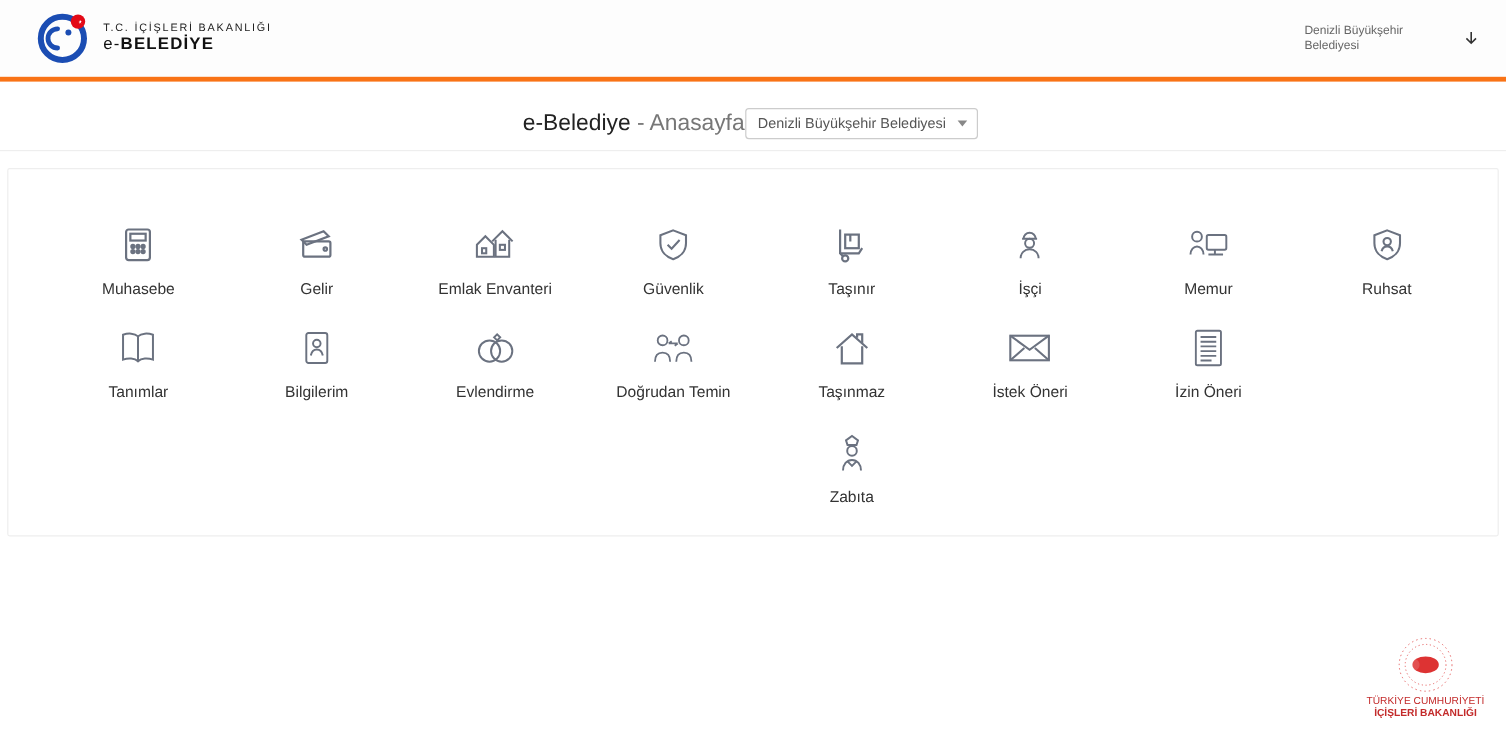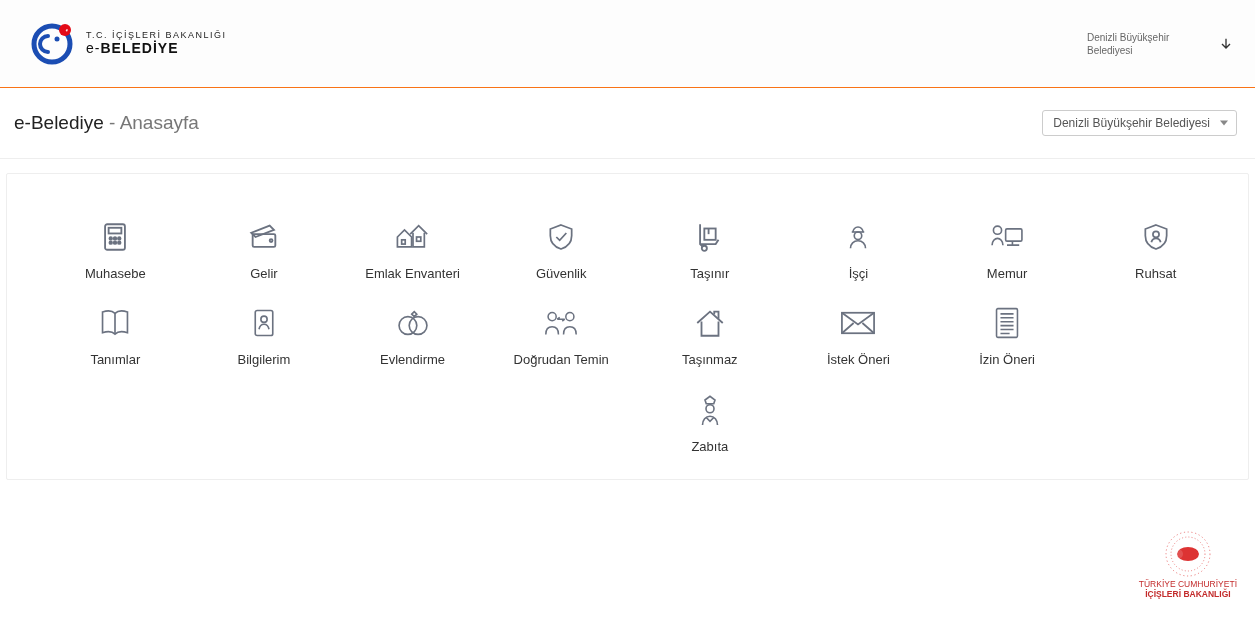--- a/index.html
+++ b/index.html
@@ -6,22 +6,22 @@
   body {
     font-family: -apple-system, BlinkMacSystemFont, "Segoe UI", Arial, sans-serif;
     background: #fff;
     color: #333;
     width: 1255px;
     height: 623px;
     overflow: hidden;
     position: relative;
   }
   .header {
-    height: 88px;
-    border-bottom: 1px solid #f97316;
+    height: 68px;
+    border-bottom: 4px solid #f97316;
     display: flex;
     align-items: center;
     justify-content: space-between;
     padding: 0 20px 0 30px;
     background: #fdfdfd;
   }
   .logo-block { display: flex; align-items: center; gap: 12px; }
   .logo-circle {
     width: 44px; height: 44px; position: relative;
   }
@@ -29,23 +29,23 @@
   .logo-text .small { font-size: 9px; letter-spacing: 1.5px; color: #222; font-weight: 500; }
   .logo-text .big { font-size: 14px; font-weight: 400; letter-spacing: 1px; color: #111; }
   .logo-text .big b { font-weight: 700; }
 
   .header-right { display: flex; align-items: center; gap: 30px; }
   .muni-label { font-size: 10px; color: #666; line-height: 1.3; text-align: left; max-width: 100px; }
   .arrow-down-ico { width: 18px; height: 18px; display:flex; align-items:center; justify-content:center; color:#333; cursor:pointer;}
   
   .titlebar {
     display: flex;
-    justify-content: space-between;
+    justify-content: center;
     align-items: center;
-    padding: 22px 18px 22px 14px;
+    padding: 22px 18px 9px 14px;
     border-bottom: 1px solid #eee;
   }
   .titlebar h1 { font-size: 19px; font-weight: 400; color: #222; }
   .titlebar h1 .strong { font-weight: 400; }
   .titlebar h1 .light { color: #777; }
   .muni-select {
     border: 1px solid #ccc;
     border-radius: 3px;
     padding: 5px 26px 5px 10px;
     font-size: 12px;

